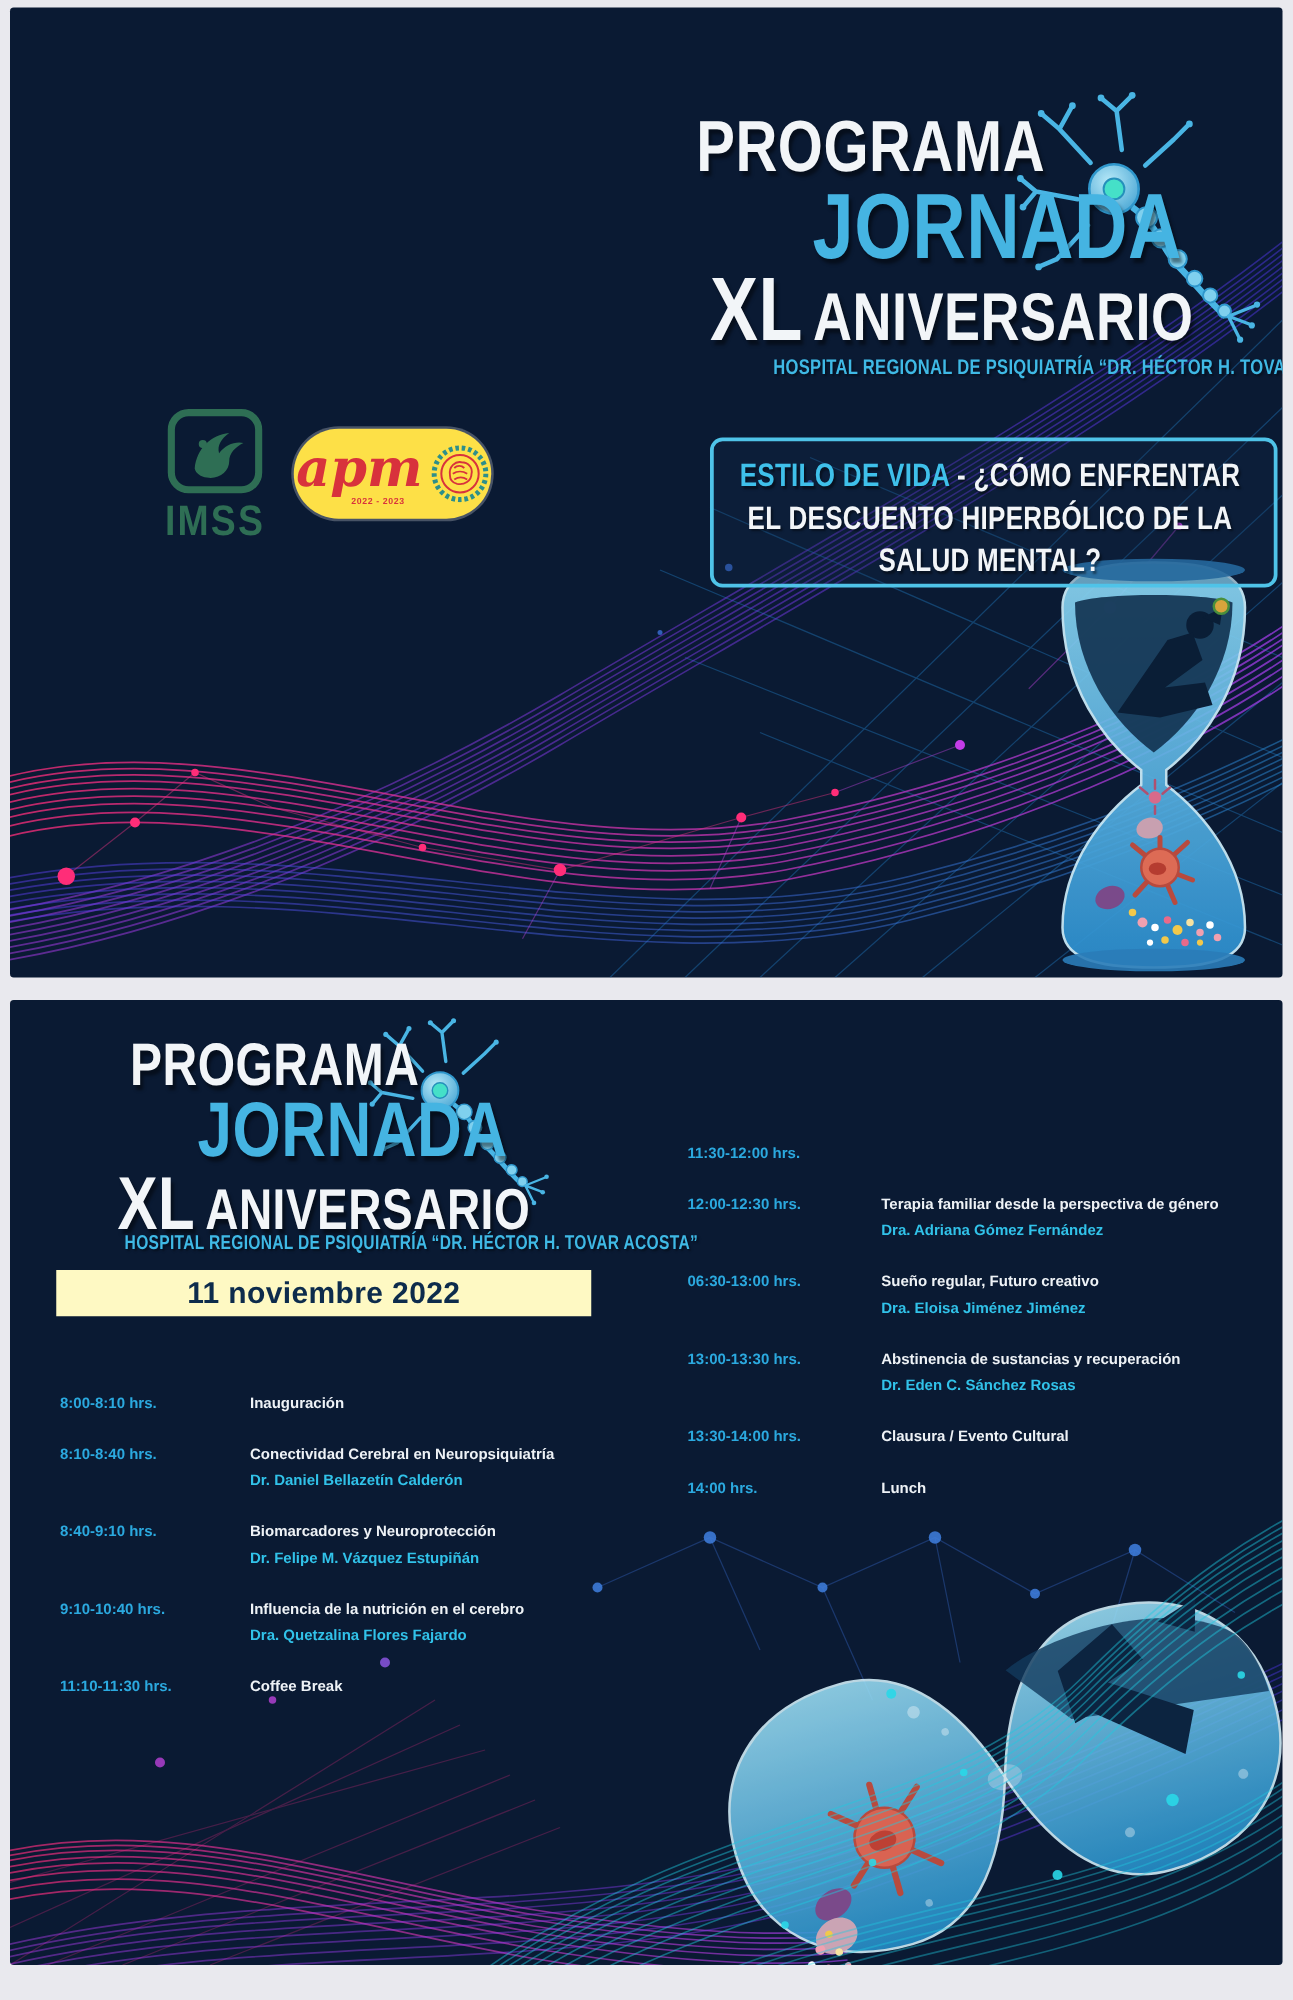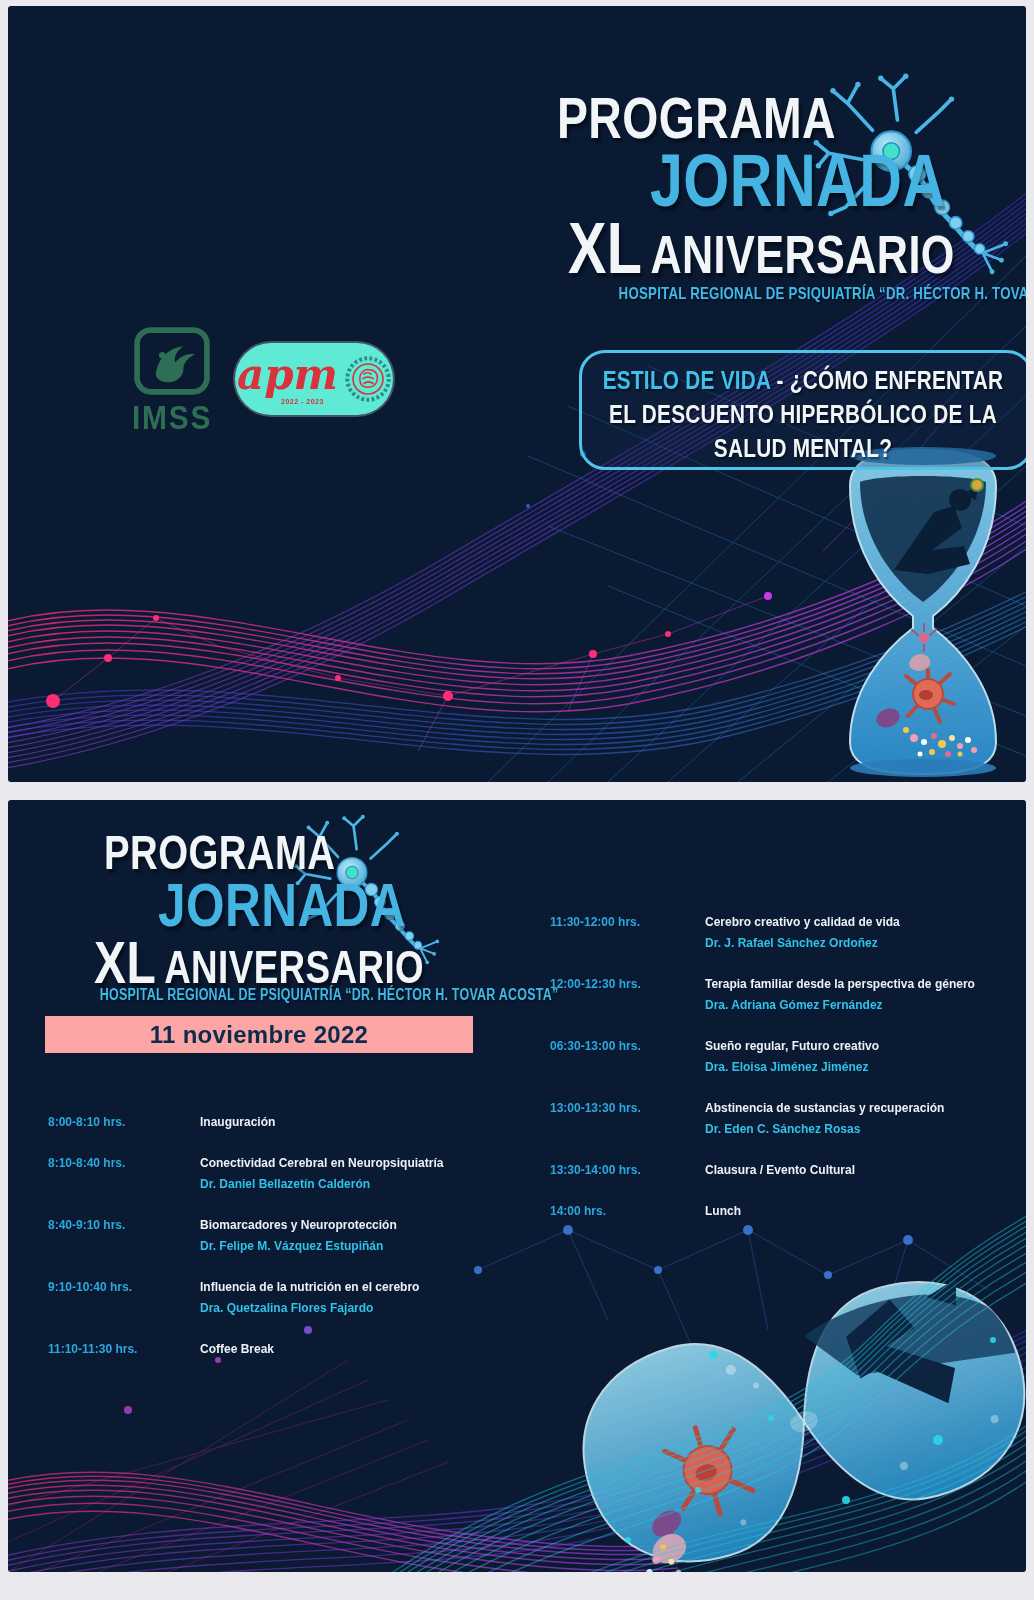--- a/index.html
+++ b/index.html
@@ -22,37 +22,37 @@
   .subtitle.bot-sub{left:27px;top:186px;width:440px;font-size:16px;}
 
   
   .neuron-svg{position:absolute;z-index:4;}
 
   
   .imss{position:absolute;left:112px;top:320px;width:104px;text-align:center;z-index:6;}
   .imss-emblem{width:82px;height:78px;display:block;margin:0 auto;}
   .imss-text{color:#2e6e54;font-weight:bold;font-size:34px;letter-spacing:2px;line-height:1;
              transform:scaleX(.88);transform-origin:center top;margin-top:-4px;}
-  .apm{position:absolute;left:227px;top:337px;width:158px;height:72px;background:#5eead4;border-radius:36px;
+  .apm{position:absolute;left:227px;top:337px;width:158px;height:72px;background:#fde047;border-radius:36px;
        display:flex;align-items:center;justify-content:center;gap:7px;z-index:6;box-shadow:0 0 0 2px rgba(255,255,255,.25);}
   .apm-script{font-family:"DejaVu Serif",serif;font-style:italic;font-weight:bold;color:#d8323c;
               font-size:42px;line-height:1;margin-top:-8px;}
   .apm-seal{width:46px;height:46px;}
   .apm-years{position:absolute;left:46px;bottom:10px;font-size:7px;color:#d8323c;font-weight:bold;letter-spacing:.5px;}
 
   
   .estilo-box{position:absolute;left:560px;top:344px;width:448px;height:114px;border:3px solid #4fc3e8;
-              border-radius:26px;z-index:5;background:rgba(18,42,74,.25);margin-left:11px;}
+              border-radius:10px;z-index:5;background:rgba(18,42,74,.25);}
   .estilo-inner{position:absolute;left:-49px;top:10px;width:540px;text-align:center;font-weight:bold;
                 font-size:26px;line-height:34px;transform:scaleX(.8);transform-origin:center top;
                 color:#f2f5f8;text-shadow:2px 2px 2px rgba(0,0,0,.45);letter-spacing:.3px;}
   .estilo-inner .hl{color:#3fc0ea;}
 
   
-  .date-banner{position:absolute;left:37px;top:216px;width:428px;height:37px;background:#fca5a5;
+  .date-banner{position:absolute;left:37px;top:216px;width:428px;height:37px;background:#fef9c3;
                color:#0d2c4c;font-weight:bold;font-size:24px;display:flex;align-items:center;
                justify-content:center;z-index:6;letter-spacing:.3px;}
 
   
   .sched{position:absolute;z-index:6;}
   .sched.left{left:40px;top:312px;width:452px;}
   .sched.right{left:542px;top:112px;width:472px;}
   .session{display:flex;margin-bottom:20px;font-size:12px;line-height:21px;font-weight:bold;}
   .session .time{flex:0 0 152px;color:#2ba9df;}
   .sched.right .session .time{flex:0 0 155px;}
@@ -467,24 +467,20 @@
         <div class="time">11:10-11:30 hrs.</div>
         <div class="body">
             <div class="ttl">Coffee Break</div>
           </div>
       </div>
     </div>
 
     <div class="sched right">
       <div class="session">
         <div class="time">11:30-12:00 hrs.</div>
-        <div class="body">
-            <div class="ttl">Cerebro creativo y calidad de vida</div>
-          <div class="spk">Dr. J. Rafael Sánchez Ordoñez</div>
-          </div>
       </div>
       <div class="session">
         <div class="time">12:00-12:30 hrs.</div>
         <div class="body">
             <div class="ttl">Terapia familiar desde la perspectiva de género</div>
           <div class="spk">Dra. Adriana Gómez Fernández</div>
           </div>
       </div>
       <div class="session">
         <div class="time">06:30-13:00 hrs.</div>

